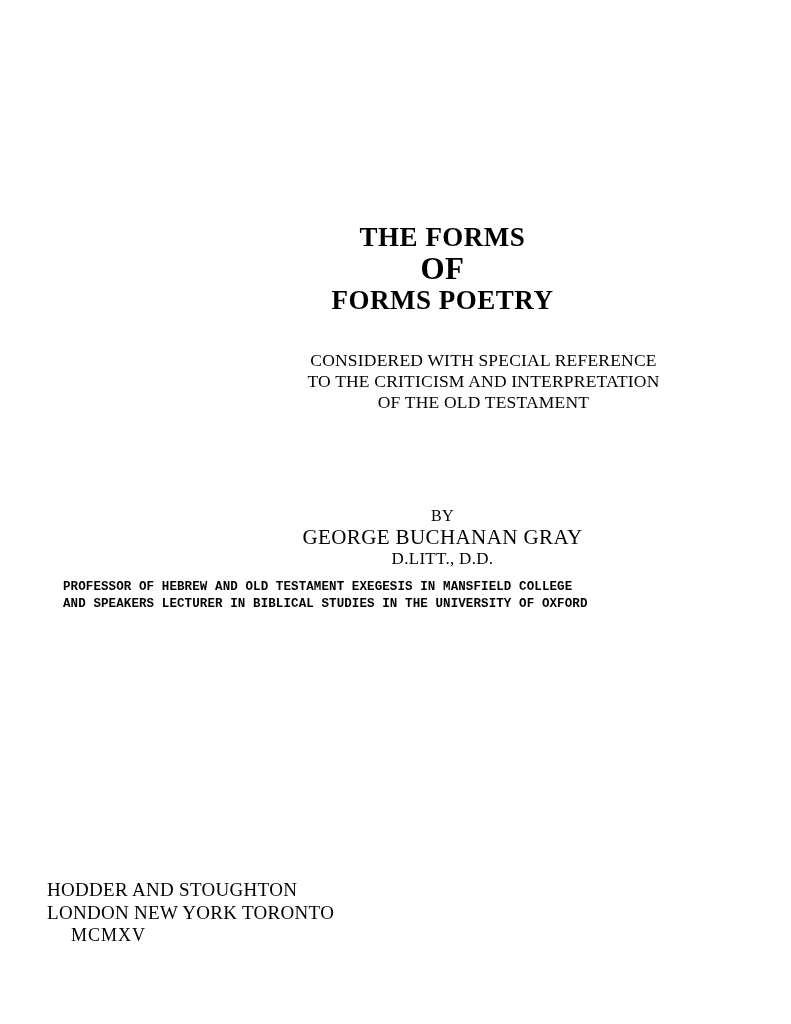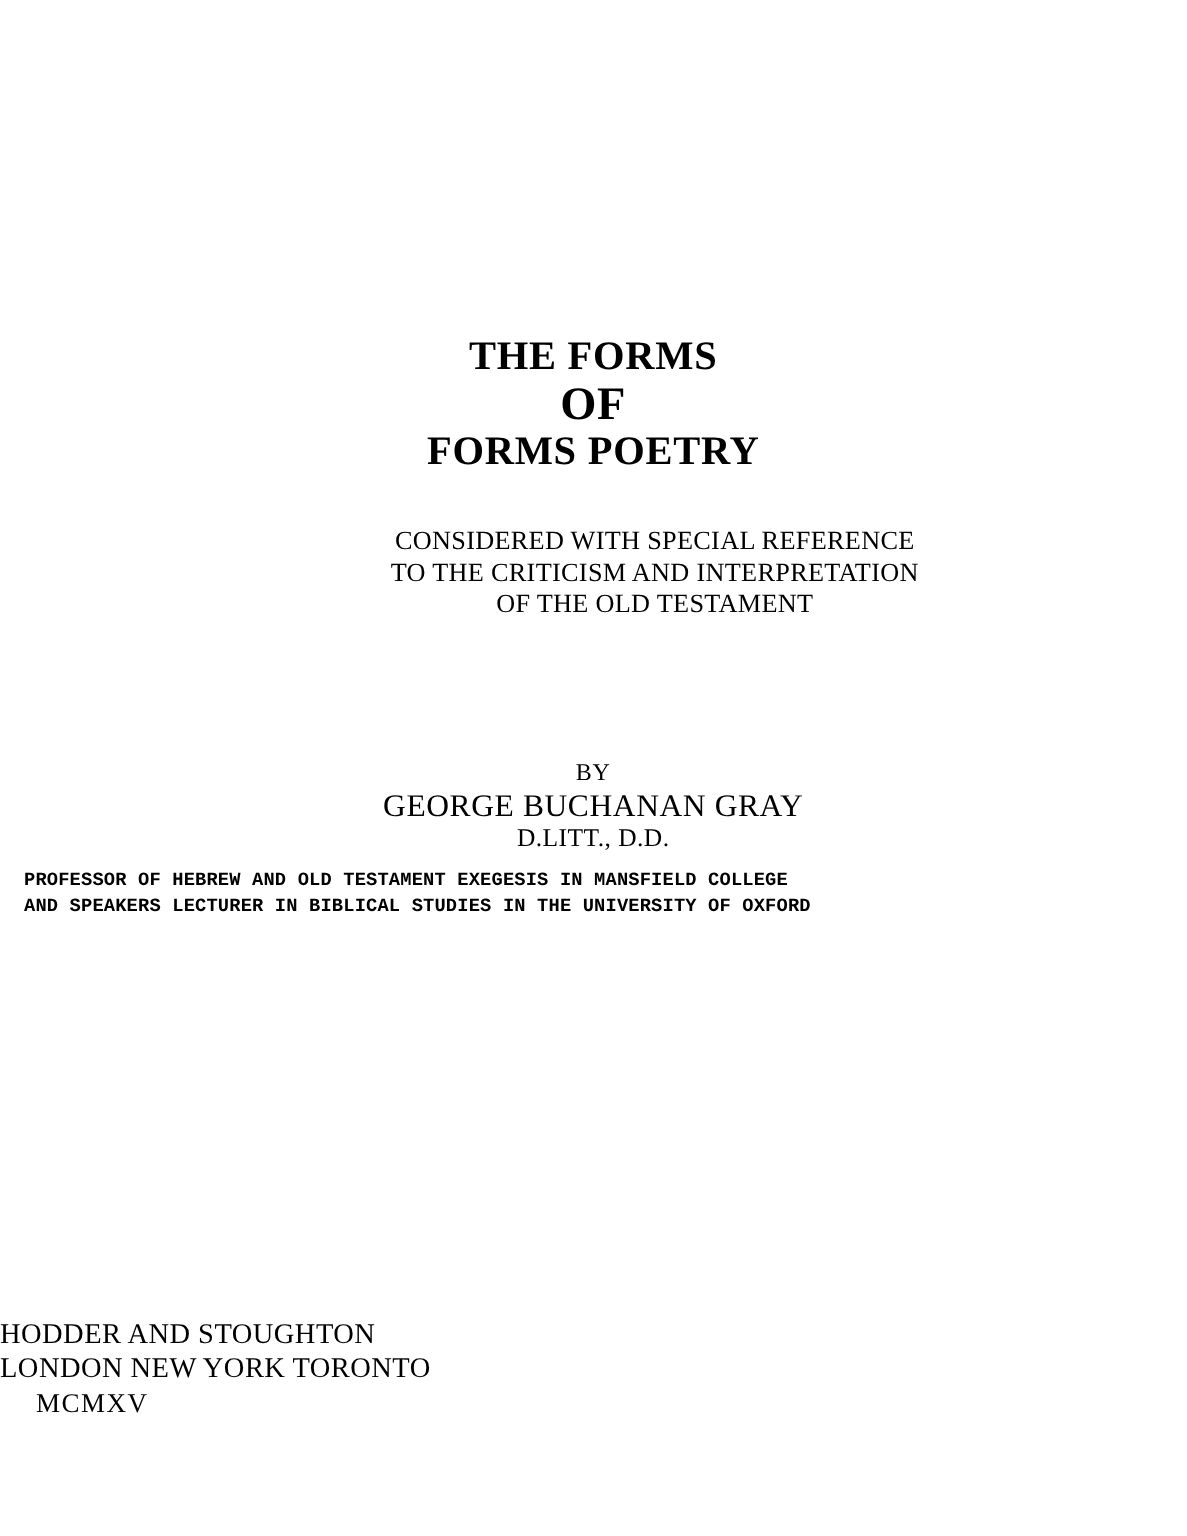--- a/index.html
+++ b/index.html
@@ -13,20 +13,21 @@
     font-family: "Liberation Serif", serif;
     color: #000000;
     position: relative;
     overflow: hidden;
   }
   .page {
     width: 644px;
     height: 1024px;
     position: relative;
     box-sizing: border-box;
+    margin-left: 47px;
   }
 
   
   .title-block {
     position: absolute;
     top: 222px;
     left: 0;
     width: 791px;
     text-align: center;
   }

